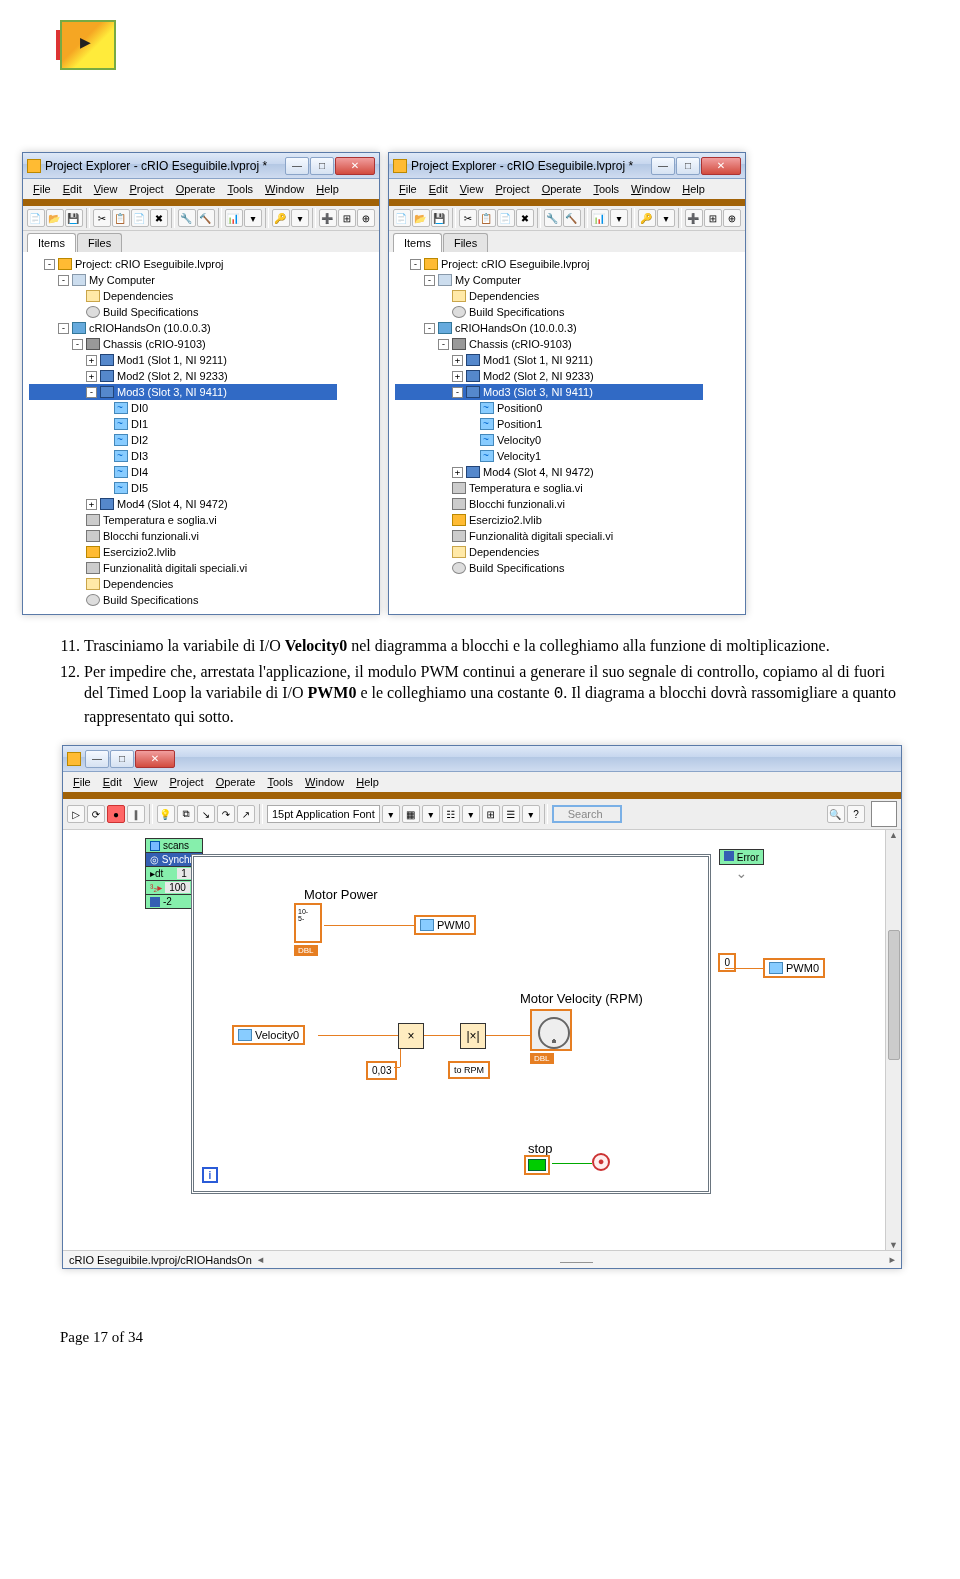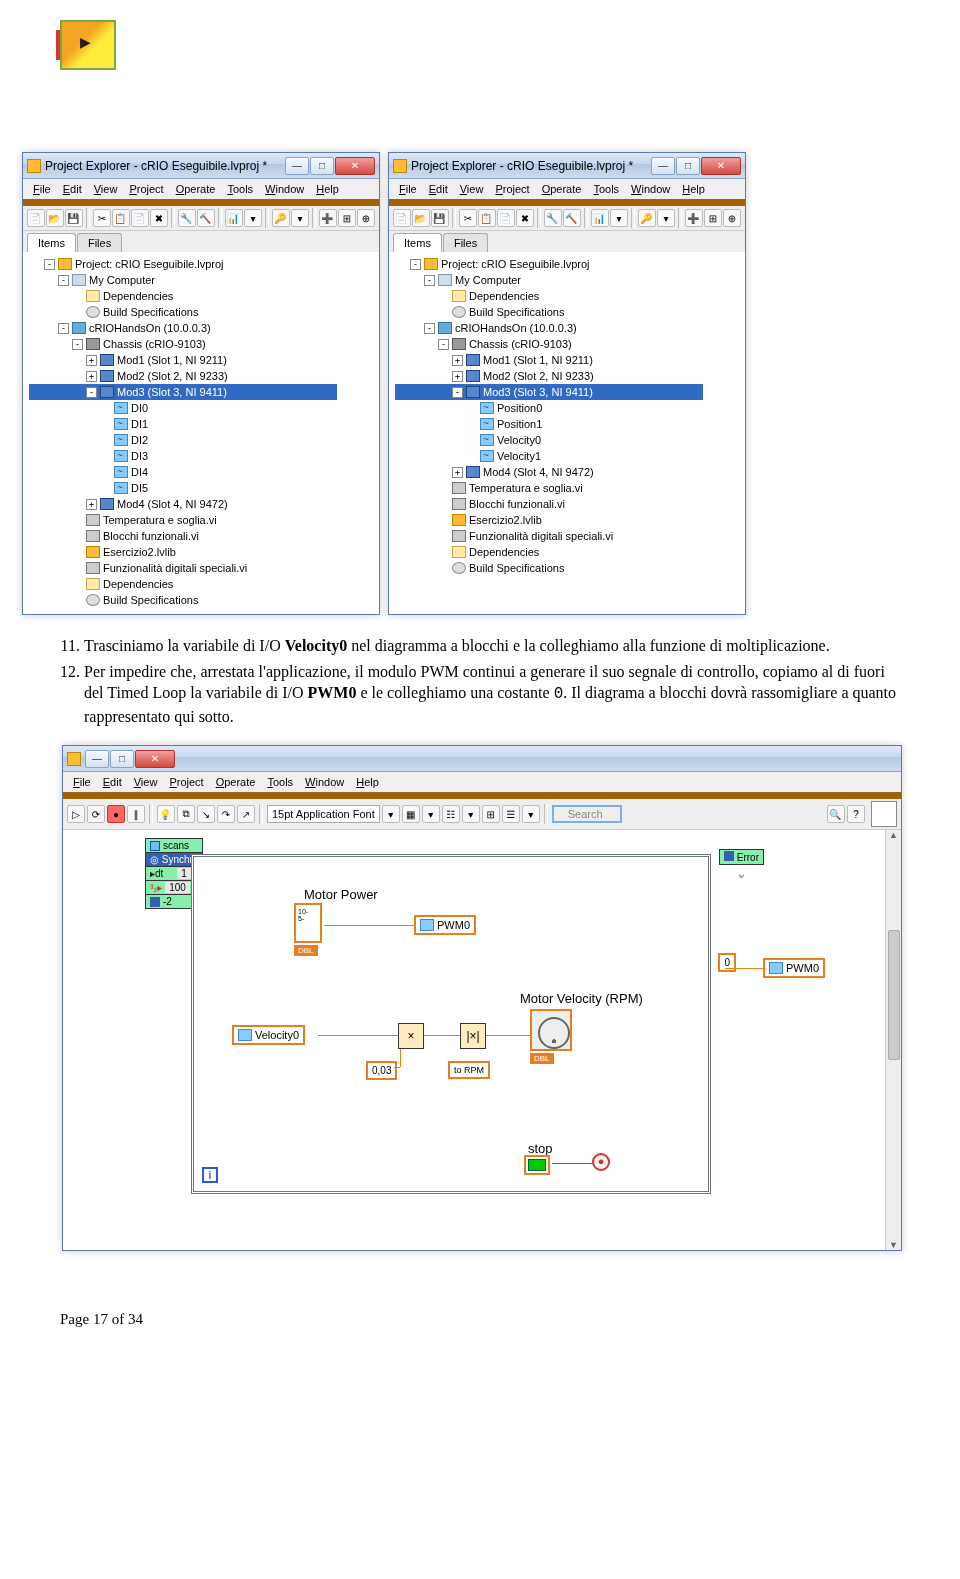--- a/index.html
+++ b/index.html
@@ -585,15 +585,21 @@
         <span class="ic"></span>
         <span>PWM0</span>
       </div>
     <div class="wire" style="left:662px;top:138px;width:38px"></div>
 
     <div class="scrollbar-v">
         <div class="thumb" style="top:100px;height:130px"></div>
       </div>
   </div>
 
+  <div class="statusbar">
+    <span>cRIO Eseguibile.lvproj/cRIOHandsOn</span>
+    <span style="margin-left:6px;color:#666">◂</span>
+    <span class="sb-scroll">⎼⎼⎼</span>
+    <span style="color:#666">▸</span>
+  </div>
 </div>
 
 <div class="footer">Page 17 of 34</div>
 
 </body></html>

